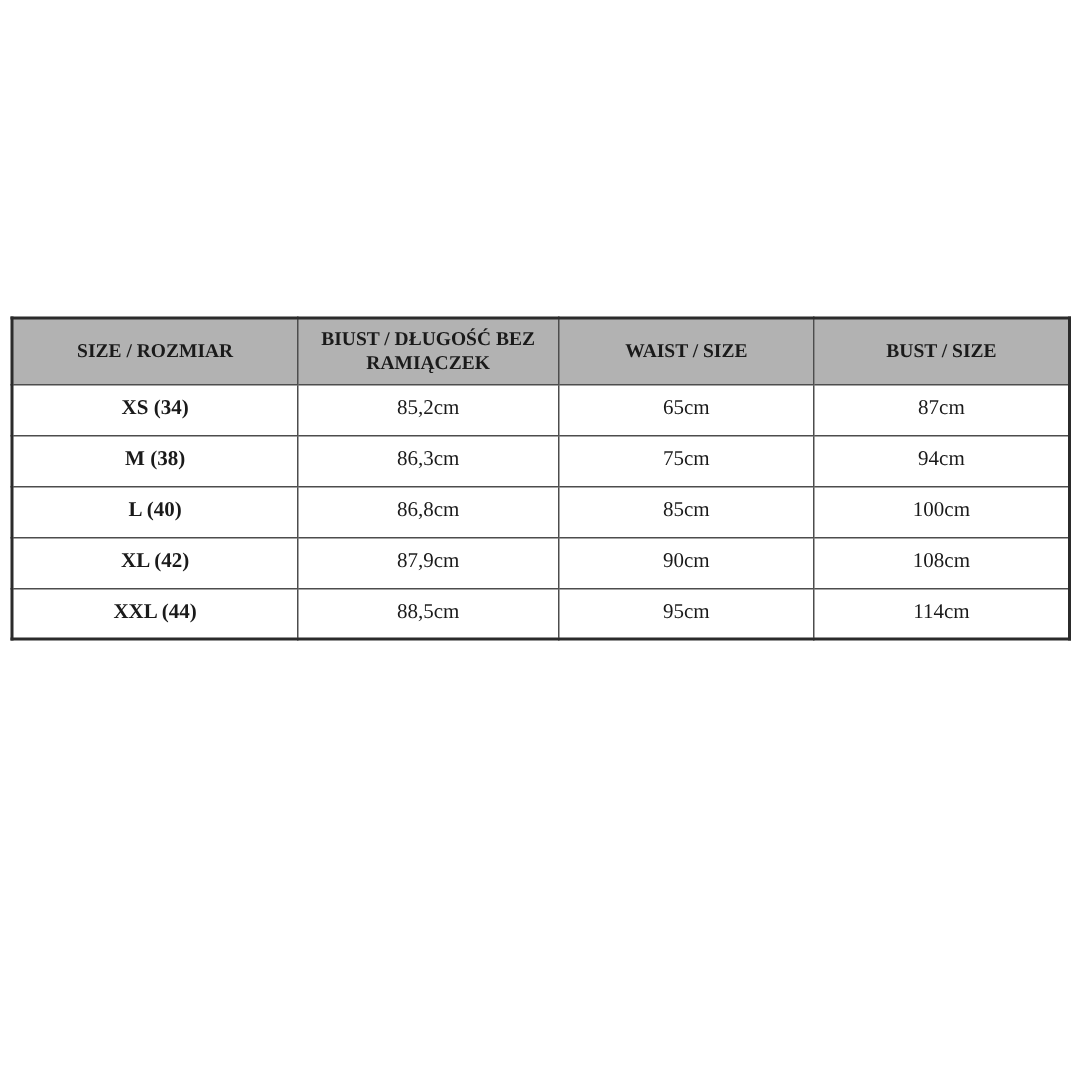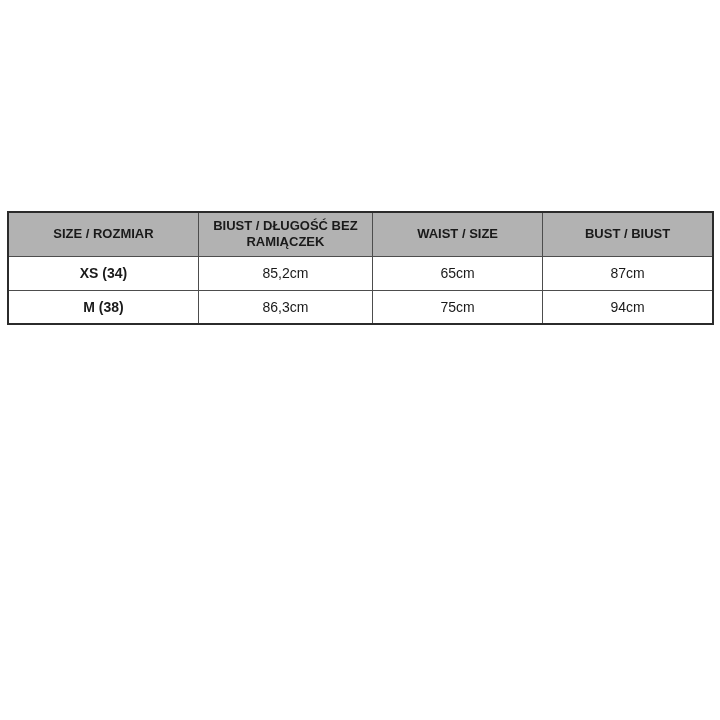--- a/index.html
+++ b/index.html
@@ -20,20 +20,21 @@
   .table-wrap {
     position: absolute;
     top: 211px;
     left: 7px;
     width: 707px;
   }
   table.size-chart {
     width: 100%;
     border-collapse: collapse;
     table-layout: fixed;
+    font-family: Liberation Serif, serif;
   }
   table.size-chart th,
   table.size-chart td {
     border: 1px solid var(--border-color, #4d4d4d);
     text-align: center;
     vertical-align: middle;
     color: #1a1a1a;
     padding: 0 6px;
     box-sizing: border-box;
   }
@@ -71,32 +72,50 @@
         <col class="c1">
           <col class="c2">
           <col class="c3">
           <col class="c4">
       </colgroup>
       <thead>
         <tr>
           <th>SIZE / ROZMIAR</th>
           <th>BIUST / DŁUGOŚĆ BEZ RAMIĄCZEK</th>
           <th>WAIST / SIZE</th>
-          <th>BUST / BIUST</th>
+          <th>BUST / SIZE</th>
         </tr>
       </thead>
       <tbody>
         <tr>
           <td class="size-col">XS (34)</td>
           <td>85,2cm</td>
           <td>65cm</td>
           <td>87cm</td>
         </tr>
         <tr>
           <td class="size-col">M (38)</td>
           <td>86,3cm</td>
           <td>75cm</td>
           <td>94cm</td>
         </tr>
+        <tr>
+          <td class="size-col">L (40)</td>
+          <td>86,8cm</td>
+          <td>85cm</td>
+          <td>100cm</td>
+        </tr>
+        <tr>
+          <td class="size-col">XL (42)</td>
+          <td>87,9cm</td>
+          <td>90cm</td>
+          <td>108cm</td>
+        </tr>
+        <tr>
+          <td class="size-col">XXL (44)</td>
+          <td>88,5cm</td>
+          <td>95cm</td>
+          <td>114cm</td>
+        </tr>
       </tbody>
     </table>
   </div>
 </div>
 
 </body></html>

